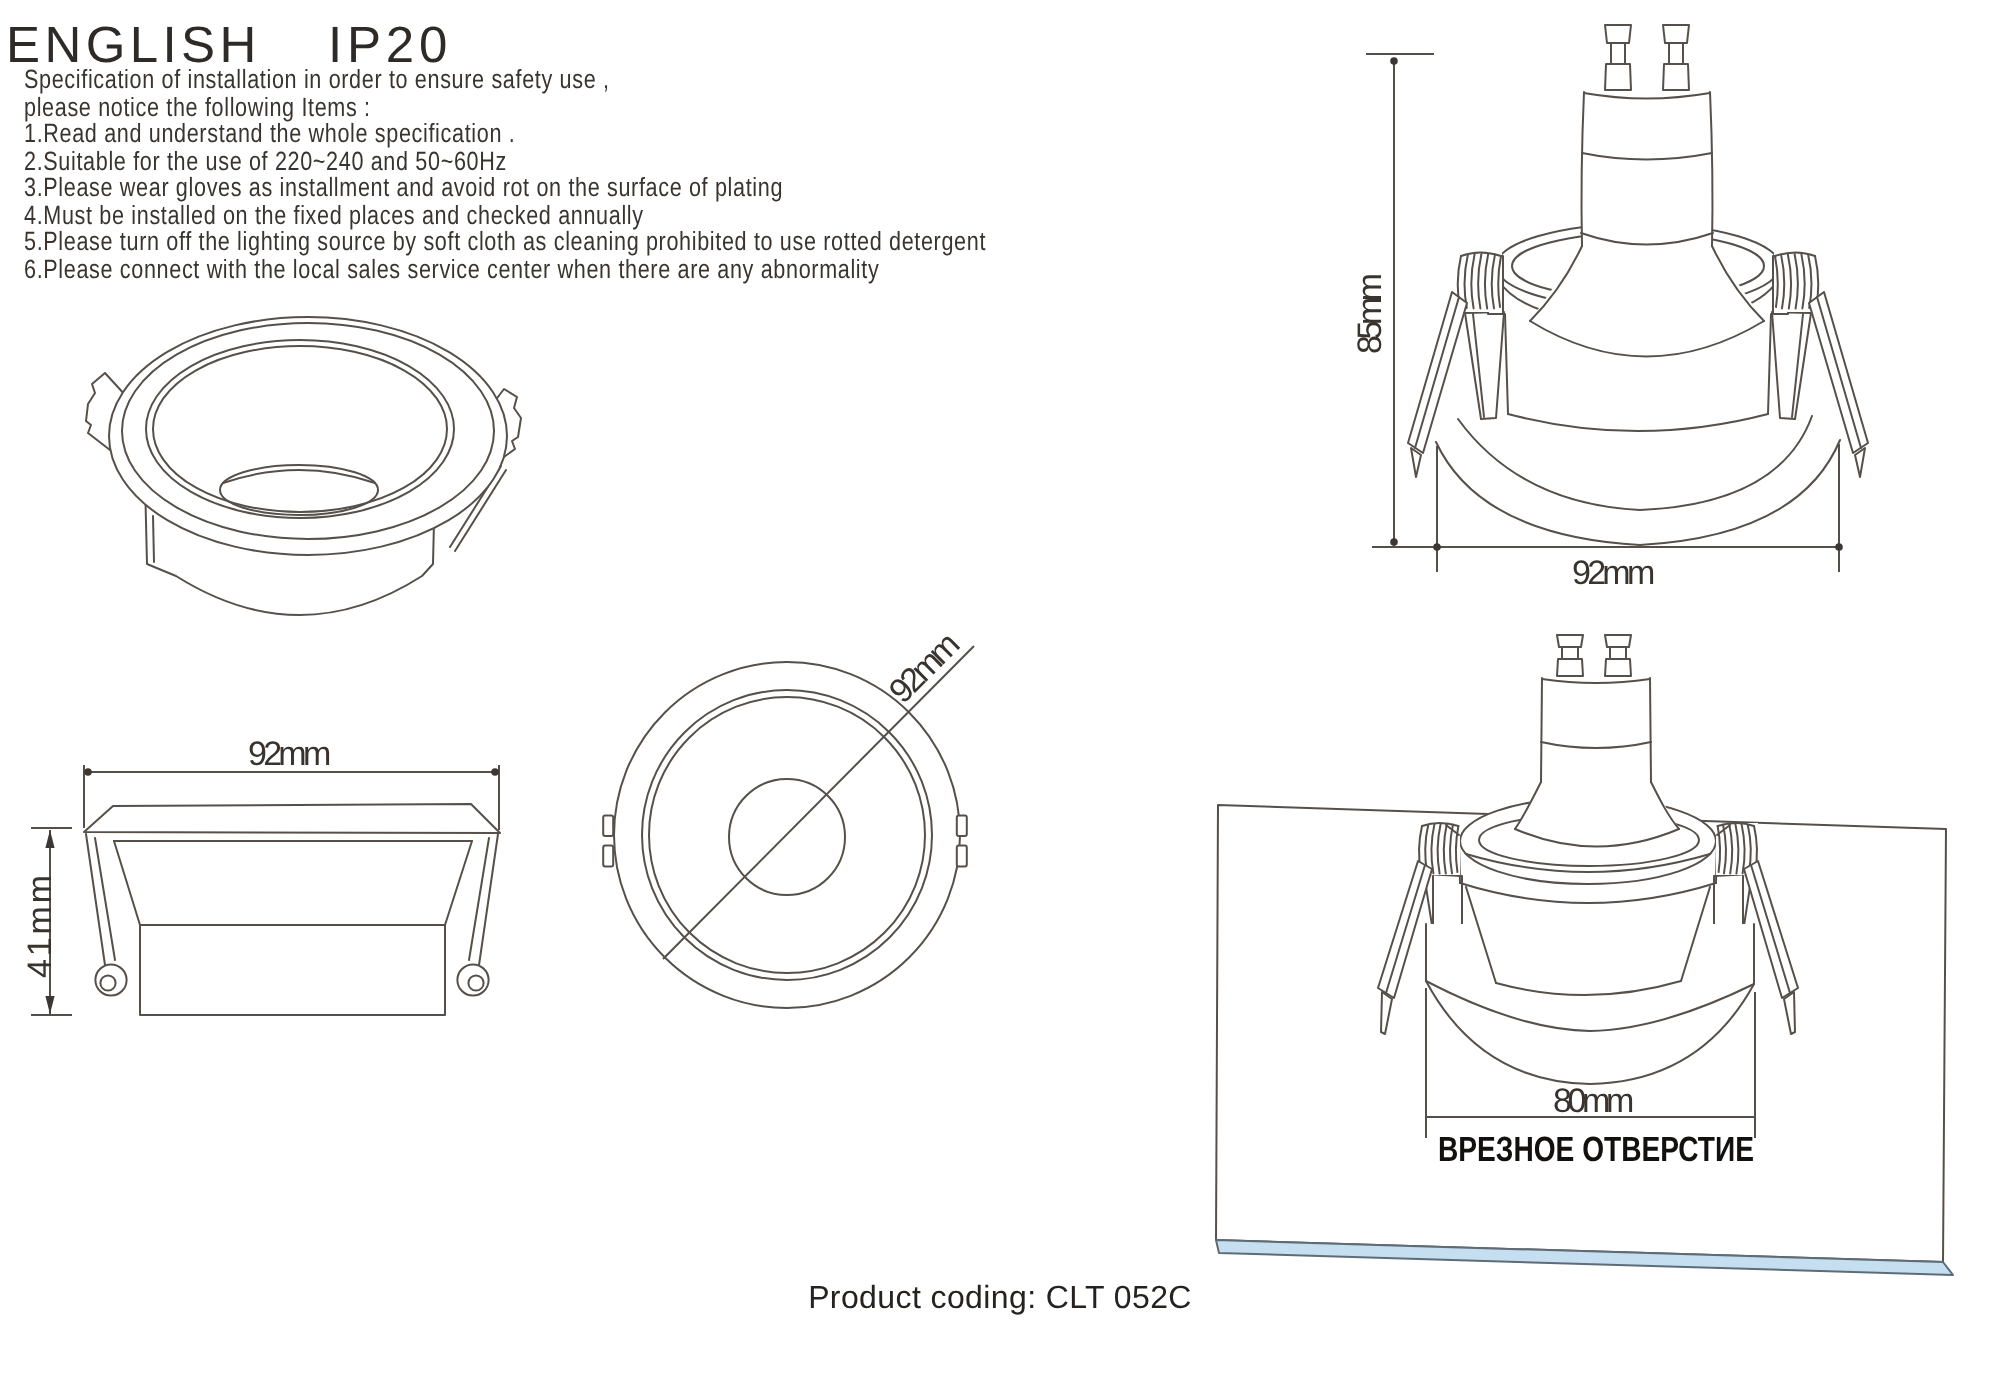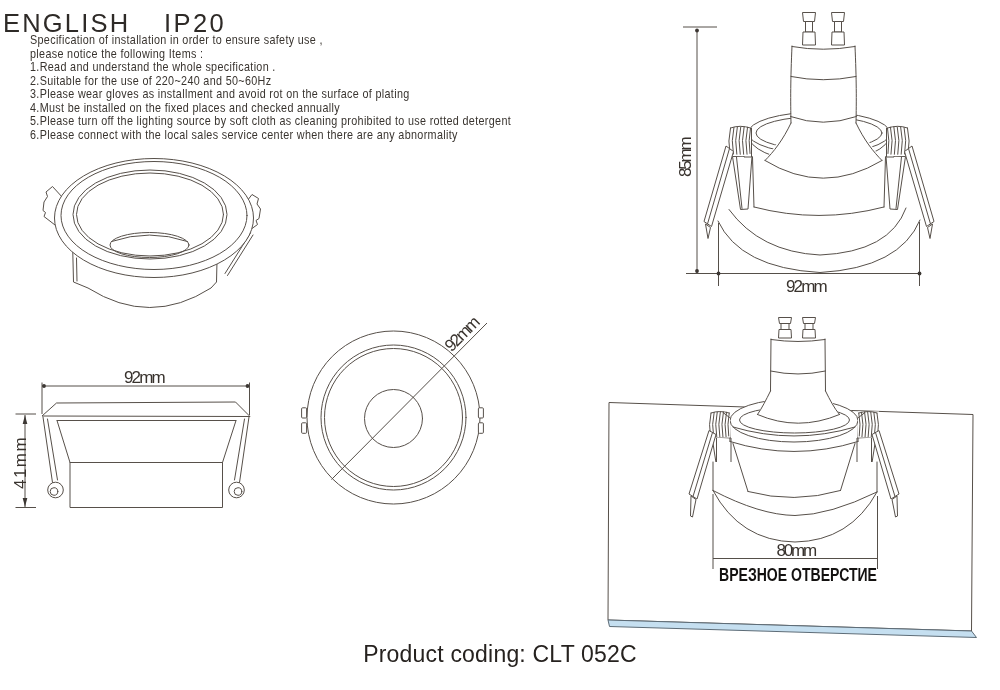--- a/index.html
+++ b/index.html
@@ -2,23 +2,23 @@
 <html><head>
 <meta charset="utf-8">
 <style>
   html,body{margin:0;padding:0;background:#ffffff;}
   body{width:1000px;height:690px;position:relative;overflow:hidden;
        font-family:"Liberation Sans","DejaVu Sans",sans-serif;color:#2a2522;}
   .abs{position:absolute;}
   #title{left:0;top:12px;height:30px;width:600px;}
   #title .t1{position:absolute;left:3px;top:-3px;font-size:25.5px;letter-spacing:2.2px;color:#2e2a27;}
   #title .t2{position:absolute;left:164px;top:-3px;font-size:25.5px;letter-spacing:2.4px;color:#2e2a27;}
-  #spec{left:30px;top:33px;width:660px;font-size:13.2px;line-height:13.55px;color:#39342f;}
+  #spec{left:12px;top:33px;width:660px;font-size:13.2px;line-height:13.55px;color:#39342f;}
   #spec .line{transform:scaleX(0.818);transform-origin:0 0;white-space:nowrap;letter-spacing:0.4px;}
-  #product{left:0;top:641px;width:1000px;text-align:center;font-size:23px;color:#26221f;letter-spacing:0.2px;}
+  #product{left:0;top:641px;width:1000px;text-align:center;font-size:16px;color:#26221f;letter-spacing:0.2px;}
   svg{position:absolute;overflow:visible;}
   svg *{vector-effect:non-scaling-stroke;}
   .ln{fill:none;stroke:#57504a;stroke-width:1;stroke-linecap:round;stroke-linejoin:round;}
   .lnf{fill:#ffffff;stroke:#57504a;stroke-width:1;stroke-linejoin:round;}
   .wf{fill:#ffffff;stroke:none;}
   .dim{fill:none;stroke:#554f49;stroke-width:1;stroke-linecap:butt;}
   .dot{fill:#3c3733;stroke:none;}
   .arrow{fill:#3c3733;stroke:none;}
   .dimtxt{font-family:"Liberation Sans","DejaVu Sans",sans-serif;font-size:17px;fill:#39332e;letter-spacing:0.4px;}
   .boldtxt{font-family:"Liberation Sans","DejaVu Sans",sans-serif;font-weight:bold;font-size:17.5px;fill:#131110;}

